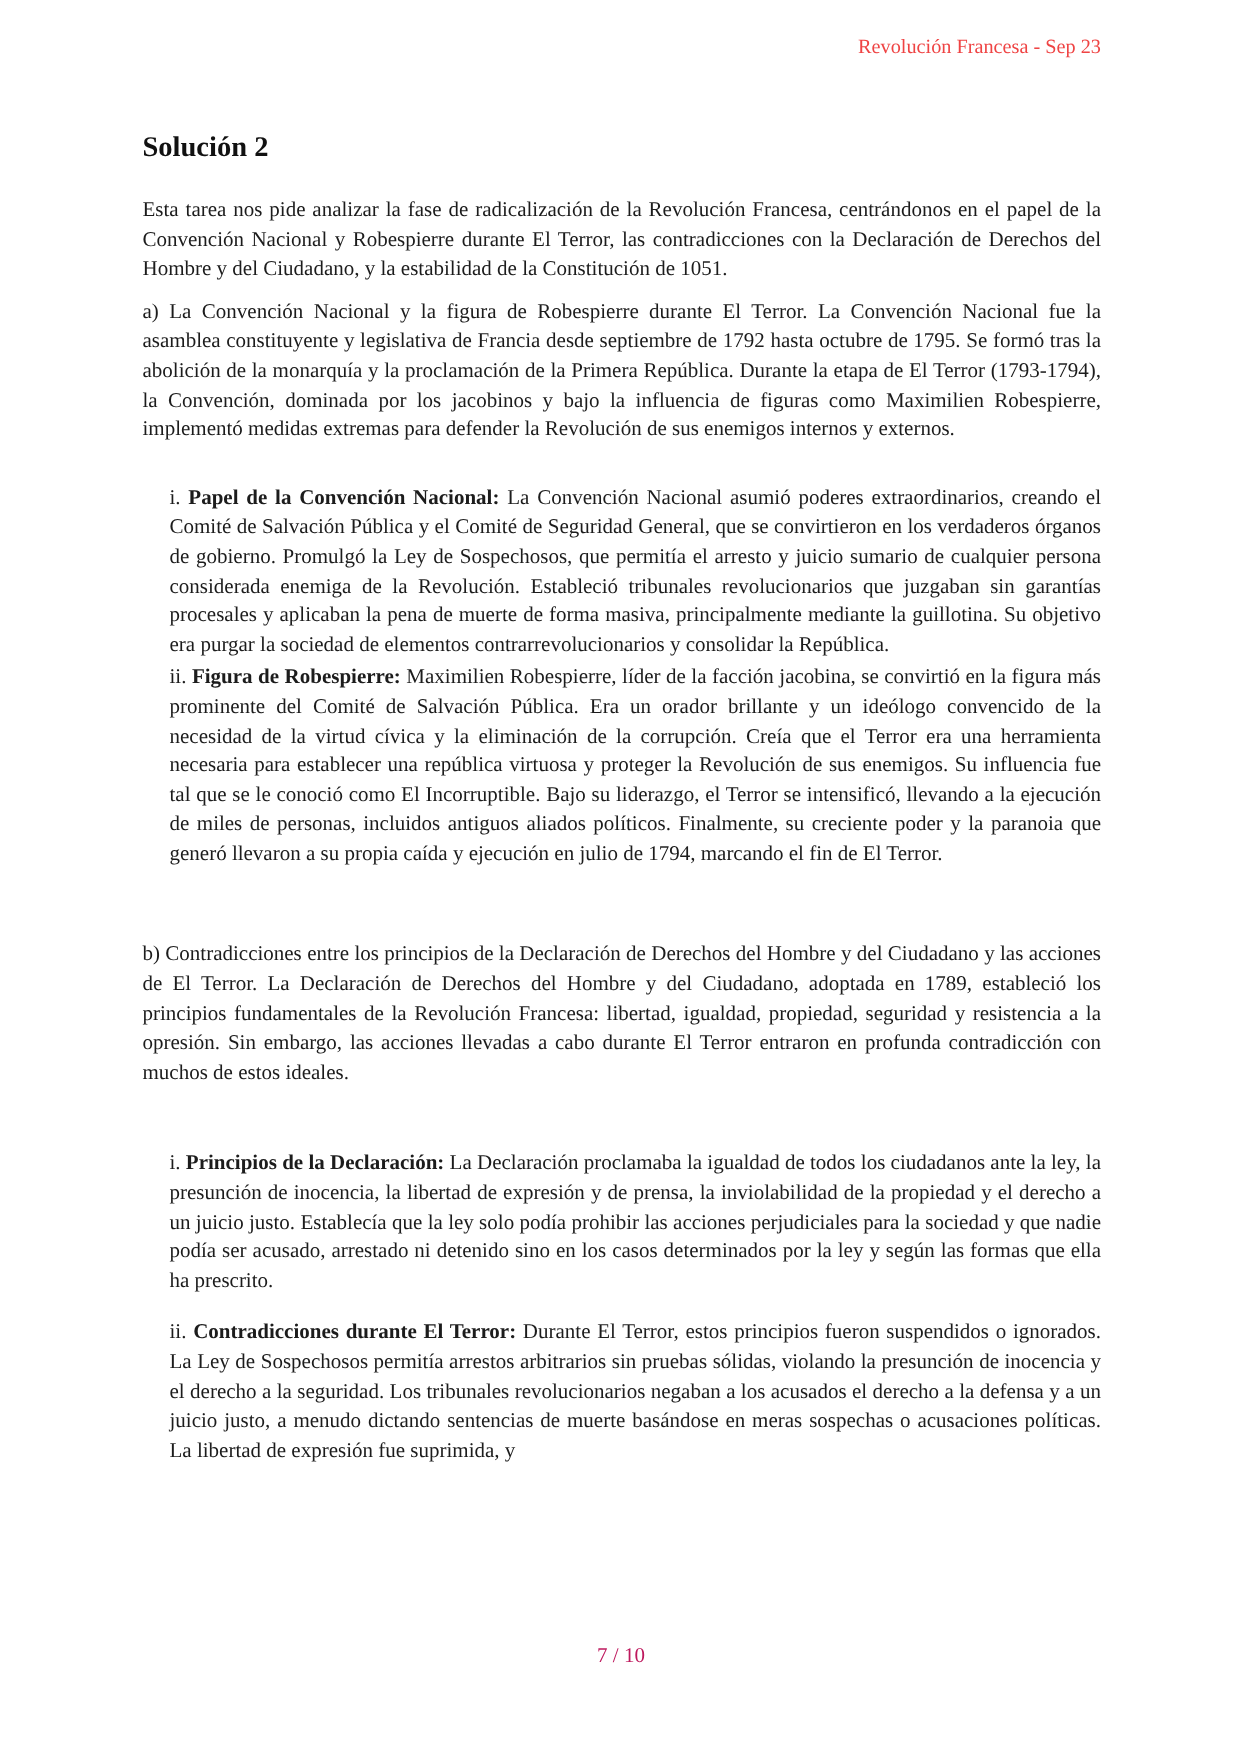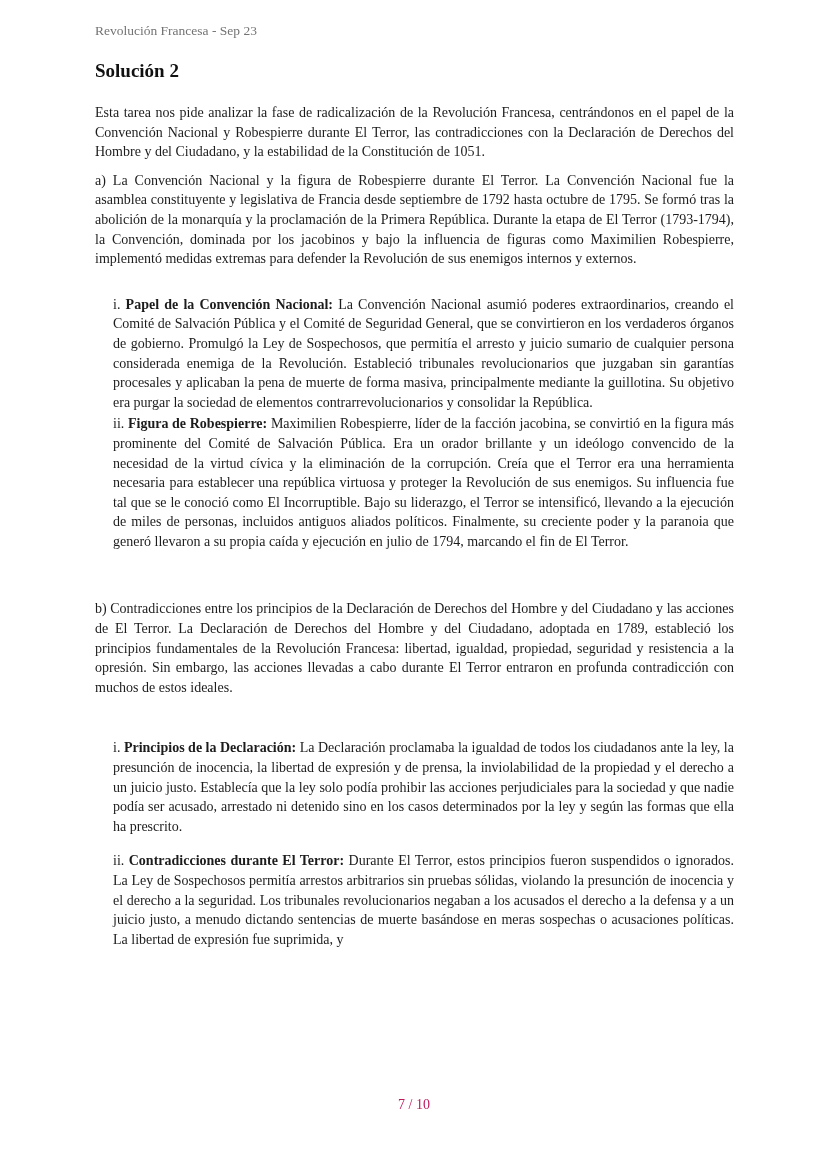--- a/index.html
+++ b/index.html
@@ -13,26 +13,27 @@
     height: 1171px;
     margin: 0 auto;
     background: #ffffff;
     box-sizing: border-box;
     padding: 22px 94px 0 95px;
     font-family: "Liberation Serif", "DejaVu Serif", serif;
     color: #1c1c1c;
     overflow: hidden;
   }
   .running-header {
+    text-align: right;
     font-size: 13.5px;
     line-height: 17px;
-    color: #737373;
+    color: #ef4444;
   }
   h1.doc-title {
-    margin: 20px 0 0 0;
+    margin: 48px 0 0 0;
     font-size: 19px;
     line-height: 24px;
     font-weight: 700;
     color: #111111;
   }
   .body-text {
     font-size: 14px;
     line-height: 19.6px;
     text-align: justify;
   }

